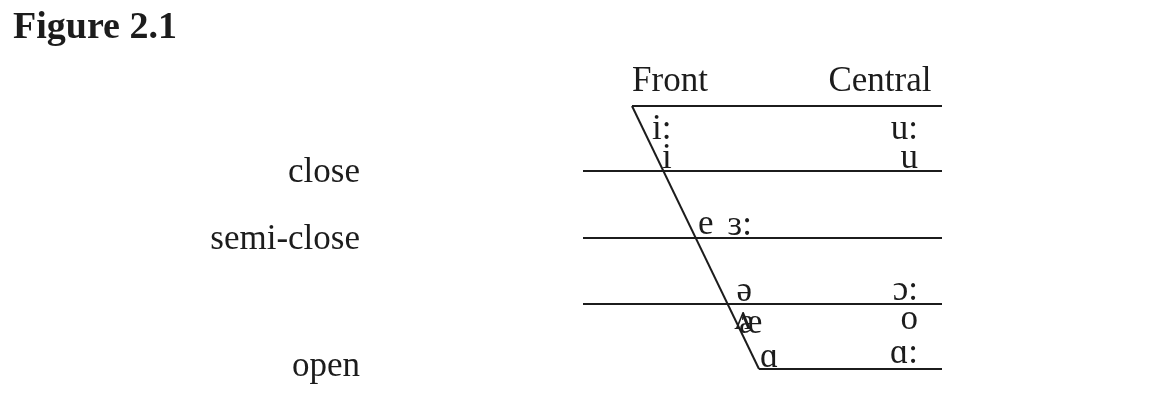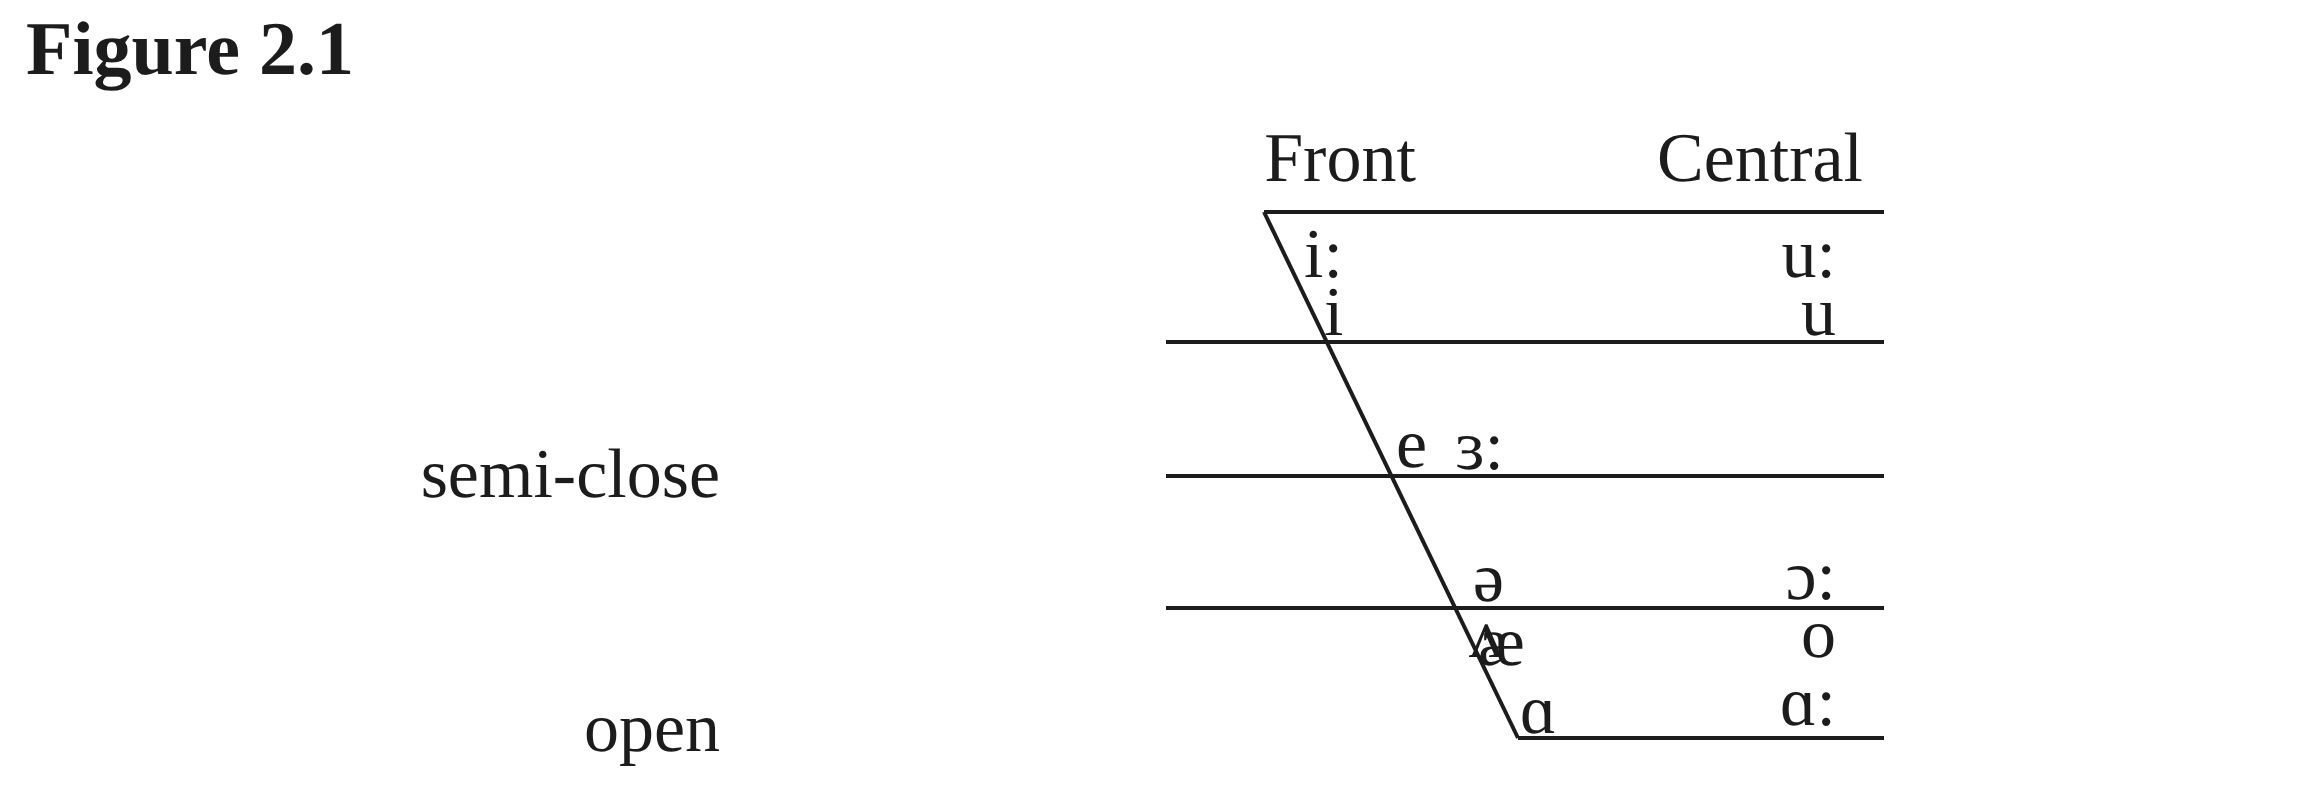--- a/index.html
+++ b/index.html
@@ -95,20 +95,21 @@
       <line x1="759" y1="369" x2="1133" y2="369"></line>
       <line x1="632" y1="106" x2="759" y2="369"></line>
       <line x1="967" y1="106" x2="967" y2="369"></line>
       <line x1="1133" y1="106" x2="1133" y2="369"></line>
     </g>
   </svg>
 
   <div class="col-header front">Front</div>
   <div class="col-header central">Central</div>
 
+  <div class="row-label close">close</div>
   <div class="row-label semi-close">semi-close</div>
   <div class="row-label open">open</div>
 
   <span class="v i-long">i:</span>
   <span class="v i-short">i</span>
   <span class="v e">e</span>
   <span class="v ae">æ</span>
   <span class="v script-a">ɑ</span>
 
   <span class="v er-long">ɜ:</span>

